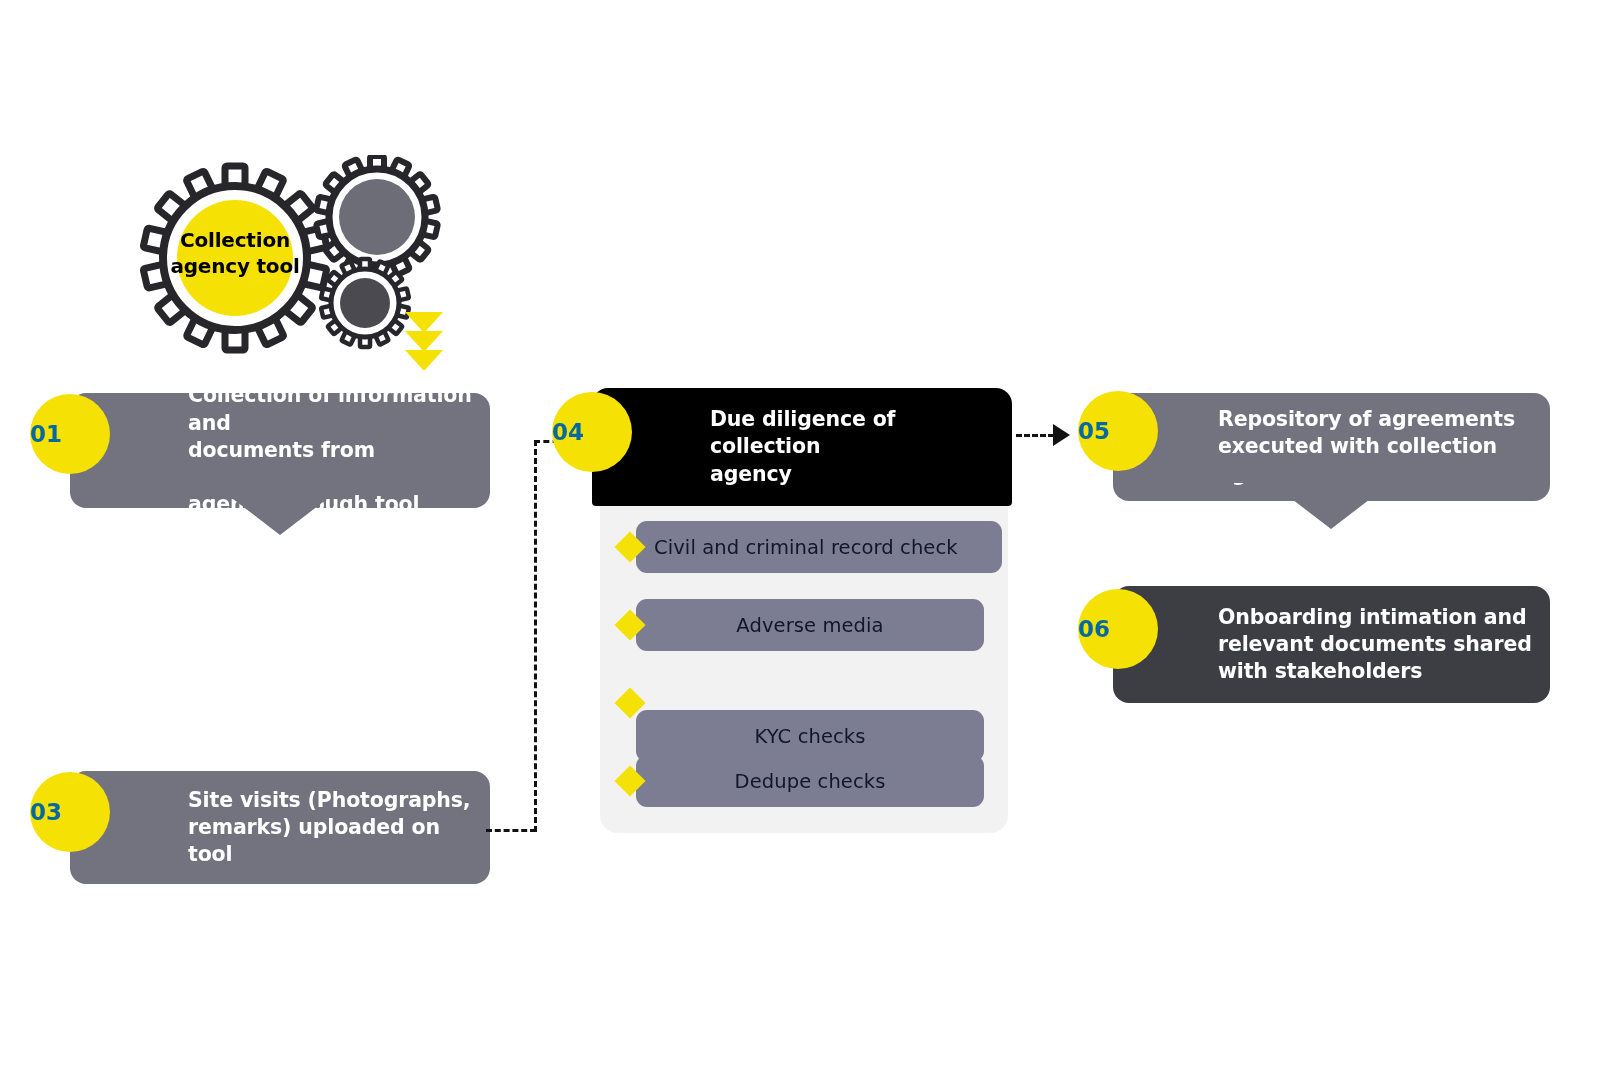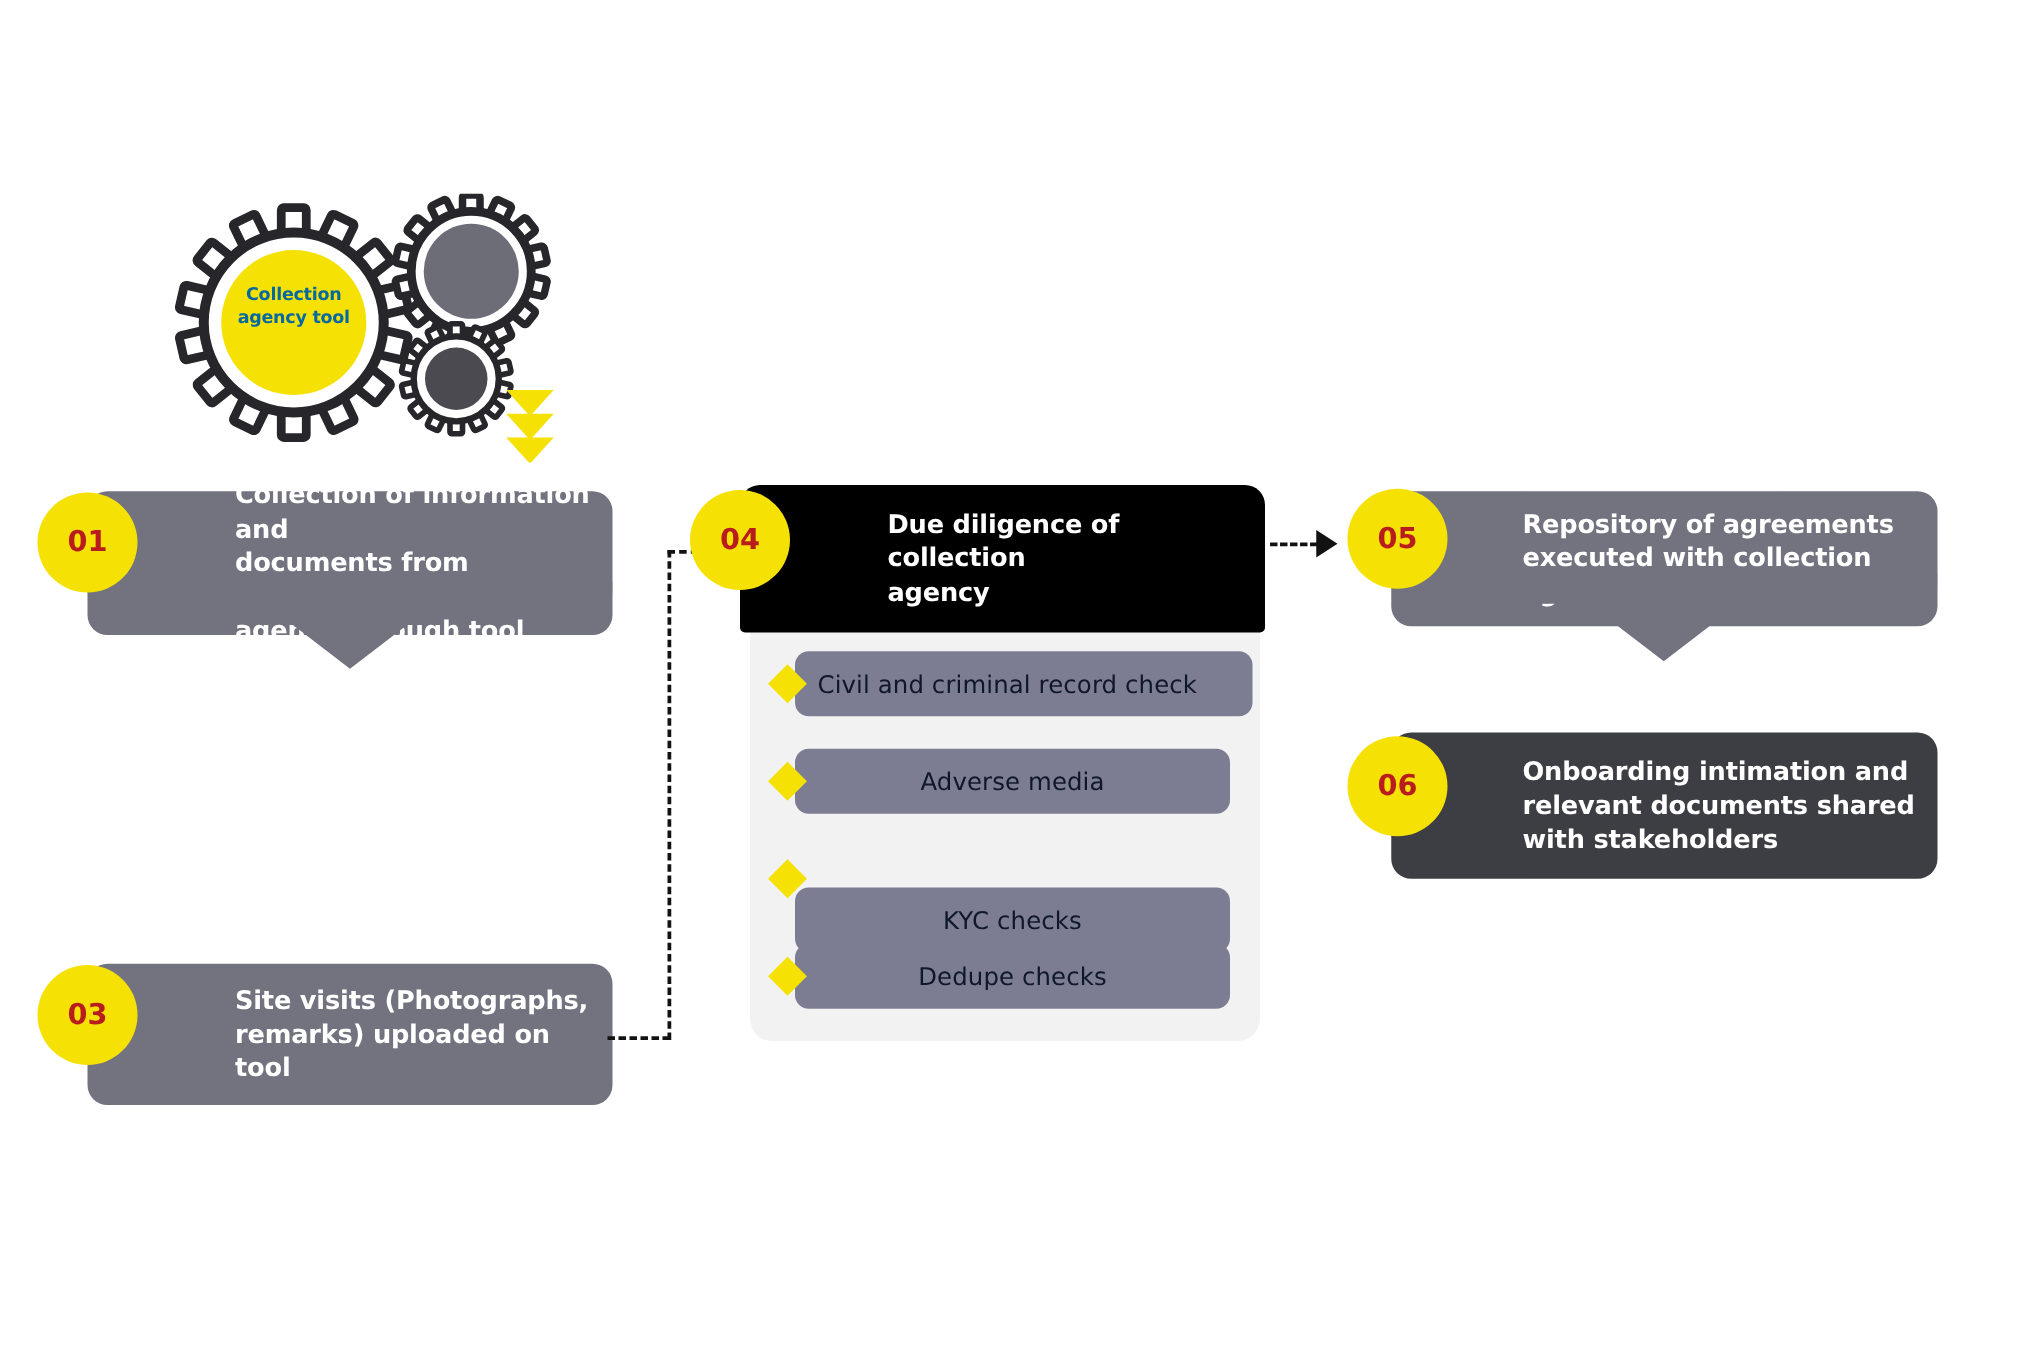--- a/index.html
+++ b/index.html
@@ -30,23 +30,23 @@
     top: 155px;
     width: 320px;
     height: 215px;
   }
   .gear-label {
     position: absolute;
     left: 170px;
     top: 228px;
     width: 130px;
     text-align: center;
-    font-size: 14px;
+    font-size: 20px;
     font-weight: bold;
-    color: #0369a1;
+    color: #000000;
     line-height: 1.28;
     letter-spacing: -0.2px;
     pointer-events: none;
   }
 
   
   .step {
     position: absolute;
   }
   .step-body {
@@ -64,22 +64,21 @@
     line-height: 1.33;
     letter-spacing: -0.15px;
     white-space: pre-line;
   }
   .badge {
     position: absolute;
     border-radius: 50%;
     background: #f6e104;
     display: flex;
     align-items: center;
-    justify-content: center;
-    color: #b91c1c;
+    color: #0369a1;
     font-size: 23px;
     font-weight: bold;
     z-index: 5;
   }
   .tail {
     position: absolute;
     z-index: 1;
   }
 
   

